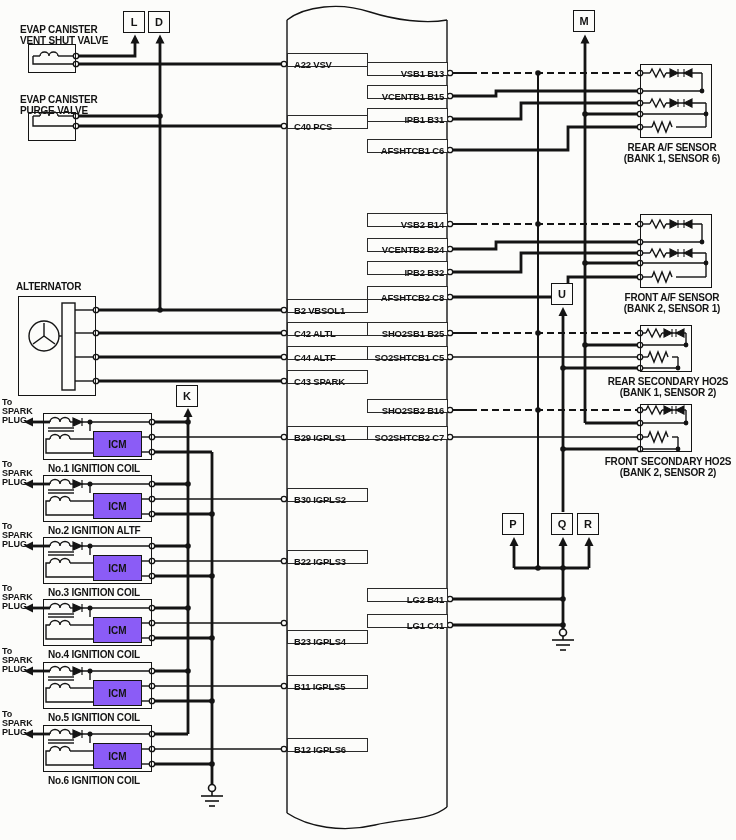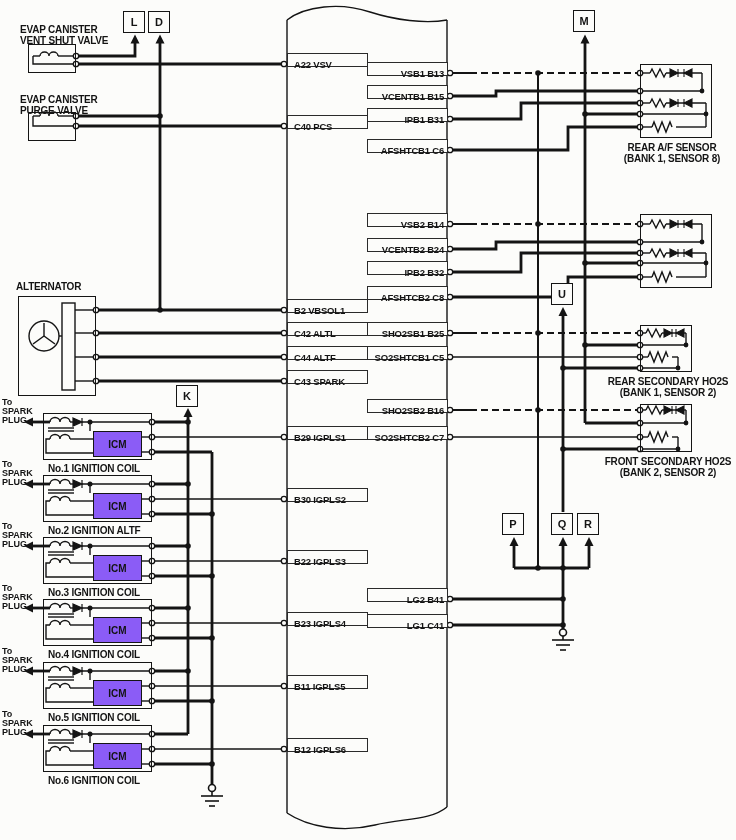--- a/index.html
+++ b/index.html
@@ -61,43 +61,45 @@
 
   <div class="pin pin-l" style="top:53px">A22 VSV</div>
   <div class="pin pin-l" style="top:115px">C40 PCS</div>
   <div class="pin pin-l" style="top:299px">B2 VBSOL1</div>
   <div class="pin pin-l" style="top:322px">C42 ALTL</div>
   <div class="pin pin-l" style="top:346px">C44 ALTF</div>
   <div class="pin pin-l" style="top:370px">C43 SPARK</div>
   <div class="pin pin-l" style="top:426px">B29 IGPLS1</div>
   <div class="pin pin-l" style="top:488px">B30 IGPLS2</div>
   <div class="pin pin-l" style="top:550px">B22 IGPLS3</div>
-  <div class="pin pin-l" style="top:612px">B23 IGPLS4</div>
+  <div class="pin pin-l" style="top:630px">B23 IGPLS4</div>
   <div class="pin pin-l" style="top:675px">B11 IGPLS5</div>
   <div class="pin pin-l" style="top:738px">B12 IGPLS6</div>
 
   <div class="pin pin-r" style="top:62px">VSB1 B13</div>
   <div class="pin pin-r" style="top:85px">VCENTB1 B15</div>
   <div class="pin pin-r" style="top:108px">IPB1 B31</div>
   <div class="pin pin-r" style="top:139px">AFSHTCB1 C6</div>
   <div class="pin pin-r" style="top:213px">VSB2 B14</div>
   <div class="pin pin-r" style="top:238px">VCENTB2 B24</div>
   <div class="pin pin-r" style="top:261px">IPB2 B32</div>
   <div class="pin pin-r" style="top:286px">AFSHTCB2 C8</div>
   <div class="pin pin-r" style="top:322px">SHO2SB1 B25</div>
   <div class="pin pin-r" style="top:346px">SO2SHTCB1 C5</div>
   <div class="pin pin-r" style="top:399px">SHO2SB2 B16</div>
   <div class="pin pin-r" style="top:426px">SO2SHTCB2 C7</div>
   <div class="pin pin-r" style="top:588px">LG2 B41</div>
   <div class="pin pin-r" style="top:614px">LG1 C41</div>
 
   <div class="cbox" style="left:640px;top:64px;width:72px;height:74px"></div>
   <div class="lbl lbl-c" style="left:608px;top:142px;width:128px">REAR A/F SENSOR
-(BANK 1, SENSOR 8)</div>
+(BANK 1, SENSOR 6)</div>
   <div class="cbox" style="left:640px;top:214px;width:72px;height:74px"></div>
+  <div class="lbl lbl-c" style="left:608px;top:292px;width:128px">FRONT A/F SENSOR
+(BANK 2, SENSOR 1)</div>
   <div class="cbox" style="left:640px;top:325px;width:52px;height:47px"></div>
   <div class="lbl lbl-c" style="left:598px;top:376px;width:140px">REAR SECONDARY HO2S
 (BANK 1, SENSOR 2)</div>
   <div class="cbox" style="left:640px;top:404px;width:52px;height:48px"></div>
   <div class="lbl lbl-c" style="left:598px;top:456px;width:140px">FRONT SECONDARY HO2S
 (BANK 2, SENSOR 2)</div>
 
   <div class="spark" style="left:2px;top:398px">To
 SPARK
 PLUG</div>

